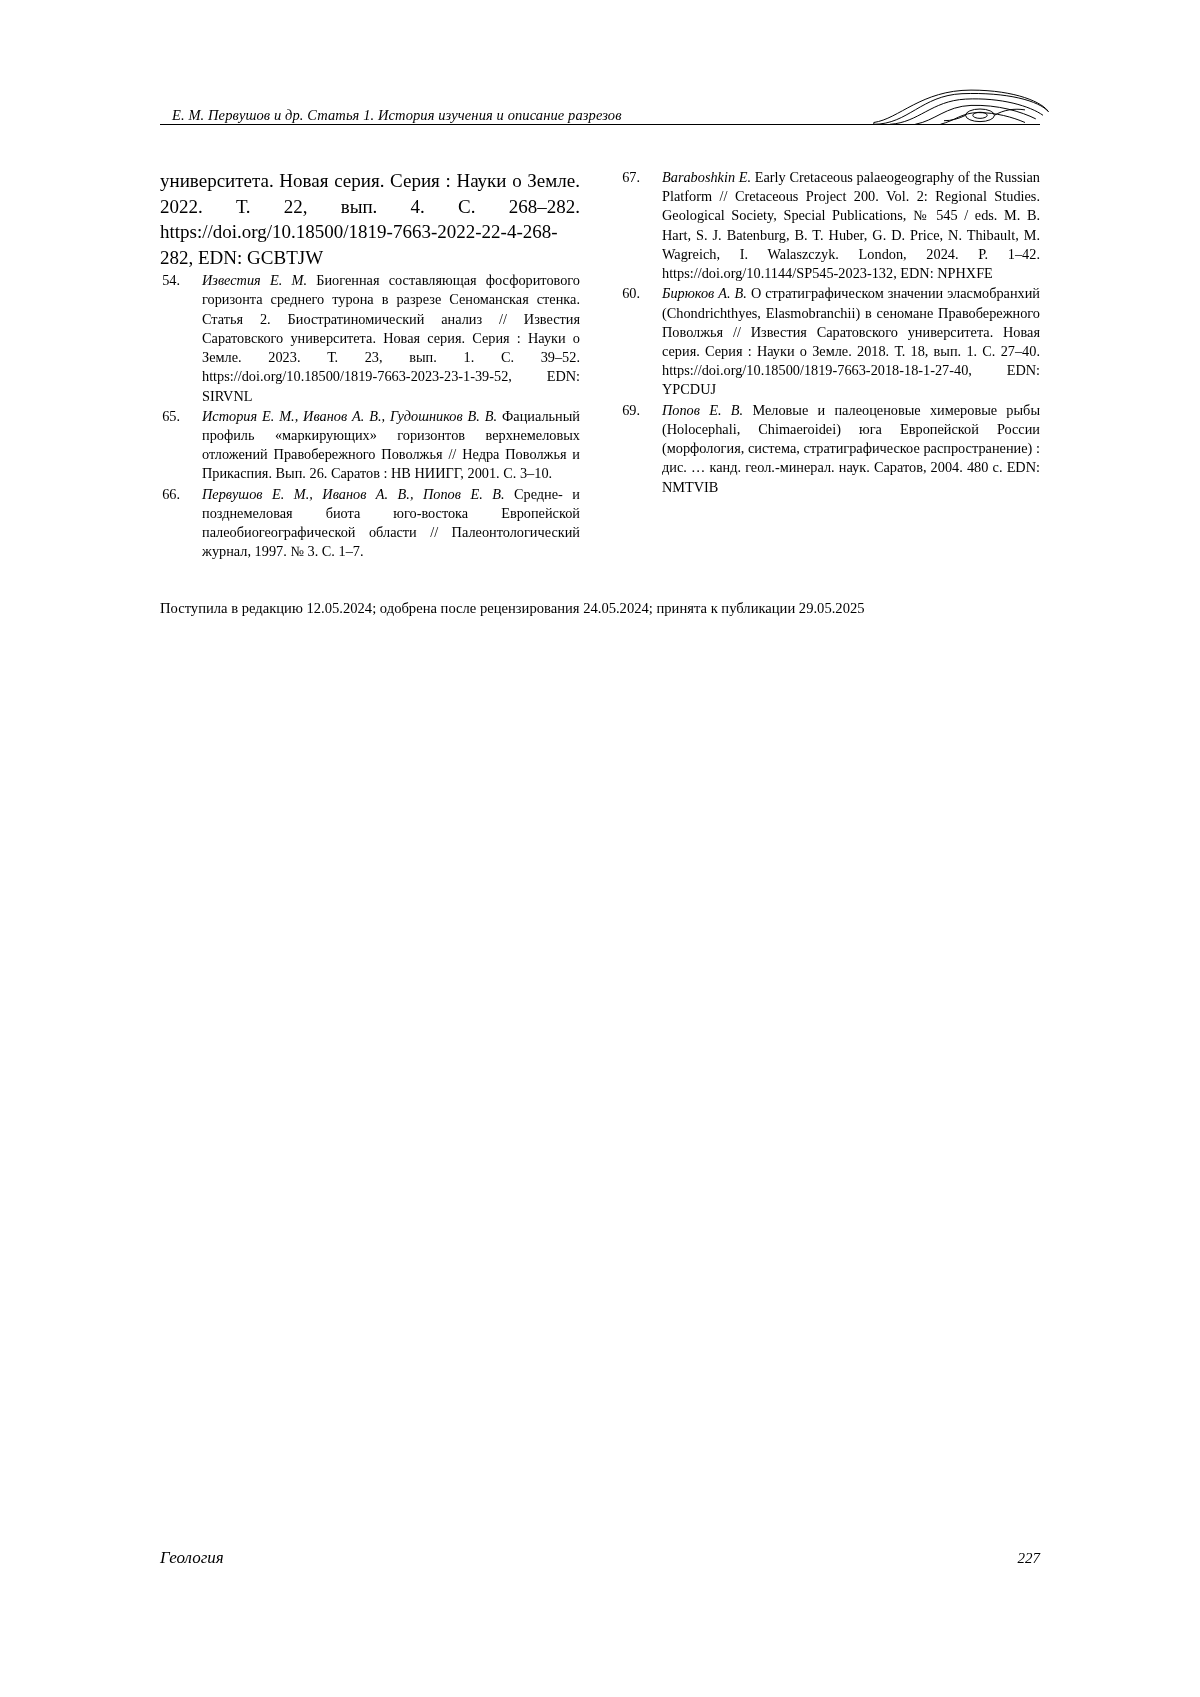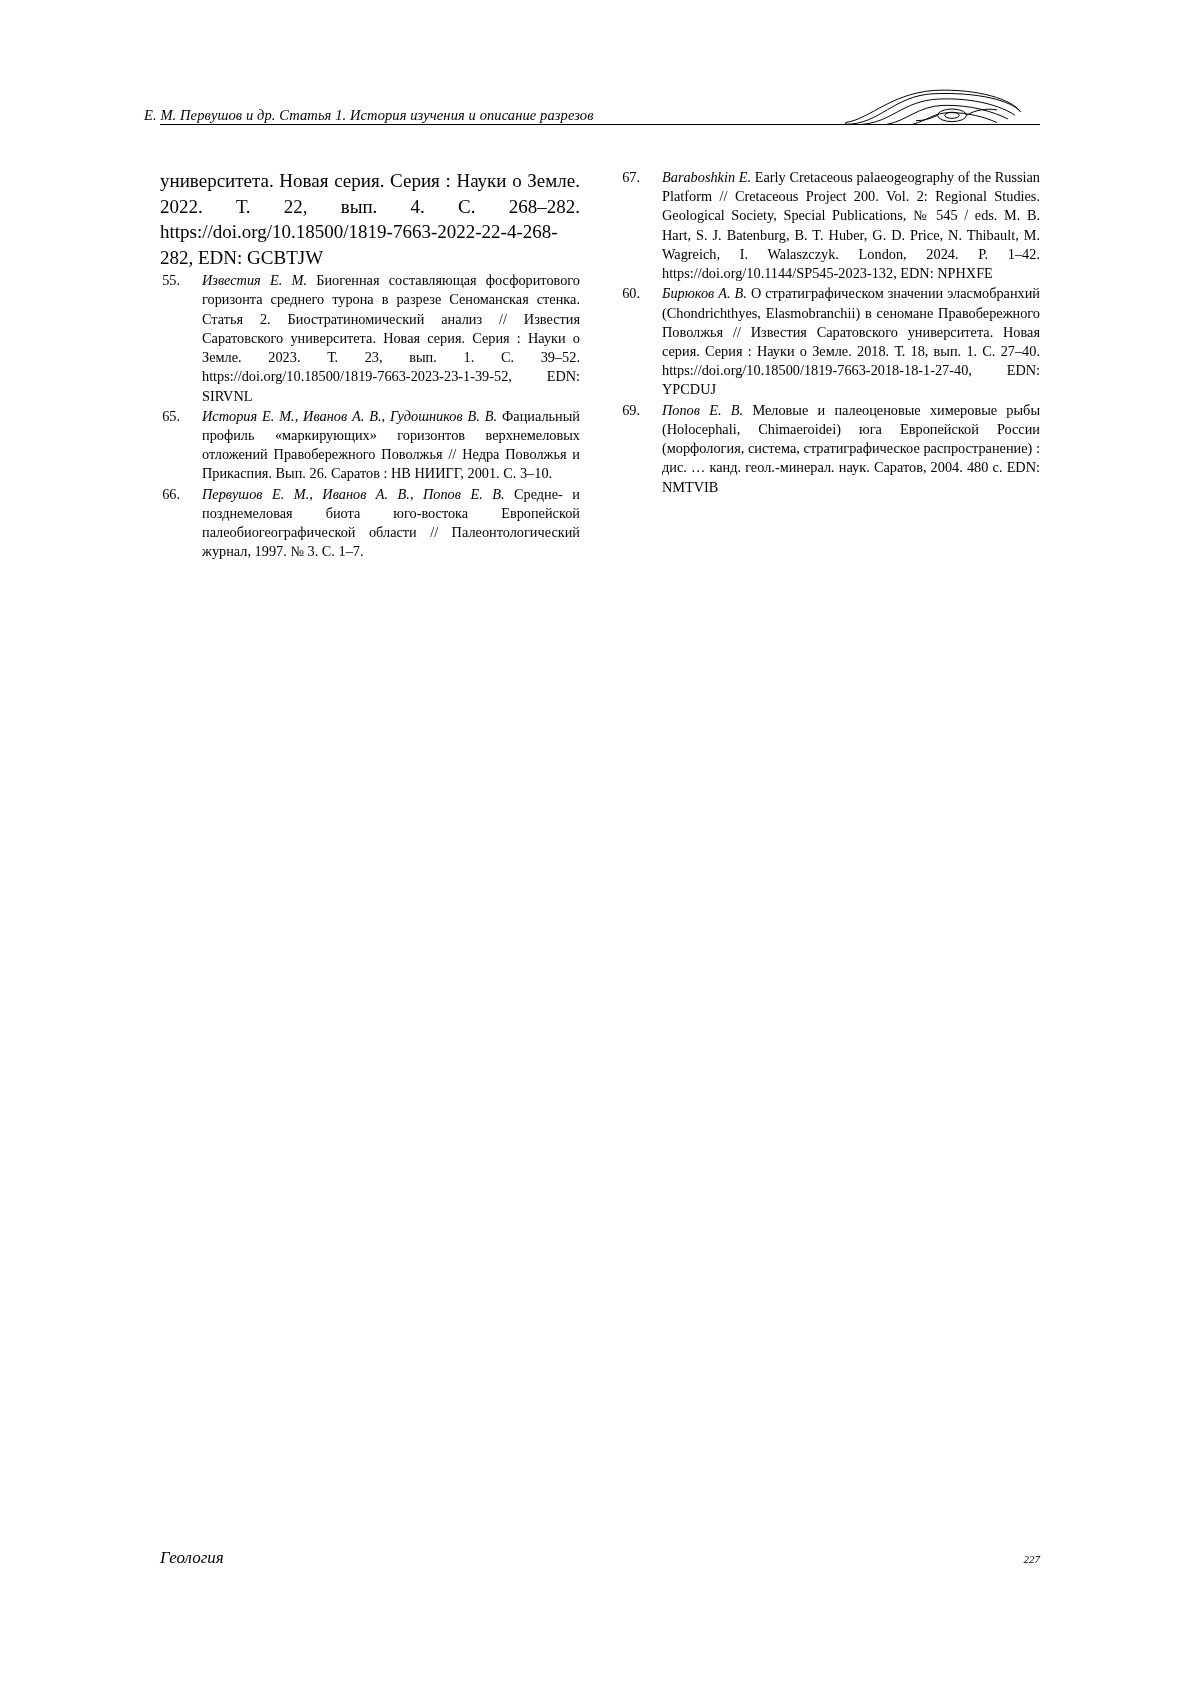--- a/index.html
+++ b/index.html
@@ -19,21 +19,21 @@
     left: 0; top: 0;
     width: 1200px;
     height: 1697px;
     box-sizing: border-box;
     padding: 0;
   }
 
   
   .running-head {
     position: absolute;
-    left: 144px;
+    left: 172px;
     top: 88px;
     width: 880px;
     display: flex;
     align-items: flex-end;
     justify-content: space-between;
   }
   .running-head-text {
     font-style: italic;
     font-size: 14.5px;
     letter-spacing: 0.1px;
@@ -119,21 +119,21 @@
     display: flex;
     align-items: baseline;
     justify-content: space-between;
   }
   .footer-left {
     font-style: italic;
     font-size: 17px;
   }
   .footer-right {
     font-style: italic;
-    font-size: 11px;
+    font-size: 15px;
   }
 </style>
 </head>
 <body>
 
 <div class="page">
 
   <div class="running-head">
     <div class="running-head-text">Е. М. Первушов и др.  Статья 1. История изучения и описание разрезов</div>
     <svg class="ornament" viewBox="0 0 200 46" xmlns="http://www.w3.org/2000/svg">
@@ -151,21 +151,21 @@
   </div>
   <div class="rule"></div>
 
   <div class="columns">
 
     <div class="col">
 
       <div class="cont">университета. Новая серия. Серия : Науки о Земле. 2022. Т. 22, вып. 4. С. 268–282. https://doi.org/10.18500/1819-7663-2022-22-4-268-282, EDN: GCBTJW</div>
 
       <div class="ref">
-        <div class="ref-num">55.</div>
+        <div class="ref-num">54.</div>
         <div class="ref-body"><span class="au">Известия Е. М.</span><span> Биогенная составляющая фосфоритового горизонта среднего турона в разрезе Сеноманская стенка. Статья 2. Биостратиномический анализ // Известия Саратовского университета. Новая серия. Серия : Науки о Земле. 2023. Т. 23, вып. 1. С. 39–52. https://doi.org/10.18500/1819-7663-2023-23-1-39-52, EDN: SIRVNL</span></div>
       </div>
 
       <div class="ref">
         <div class="ref-num">65.</div>
         <div class="ref-body"><span class="au">История Е. М., Иванов А. В., Гудошников В. В.</span><span> Фациальный профиль «маркирующих» горизонтов верхнемеловых отложений Правобережного Поволжья // Недра Поволжья и Прикаспия. Вып. 26. Саратов : НВ НИИГГ, 2001. С. 3–10.</span></div>
       </div>
 
       <div class="ref">
         <div class="ref-num">66.</div>
@@ -188,20 +188,21 @@
 
       <div class="ref">
         <div class="ref-num">69.</div>
         <div class="ref-body"><span class="au">Попов Е. В.</span><span> Меловые и палеоценовые химеровые рыбы (Holocephali, Chimaeroidei) юга Европейской России (морфология, система, стратиграфическое распространение) : дис. … канд. геол.-минерал. наук. Саратов, 2004. 480 с. EDN: NMTVIB</span></div>
       </div>
 
     </div>
   </div>
 
   <div class="notes">
+    <div>Поступила в редакцию 12.05.2024; одобрена после рецензирования 24.05.2024; принята к публикации 29.05.2025</div>
   </div>
 
   <div class="footer">
     <div class="footer-left">Геология</div>
     <div class="footer-right">227</div>
   </div>
 
 </div>
 
 </body></html>

